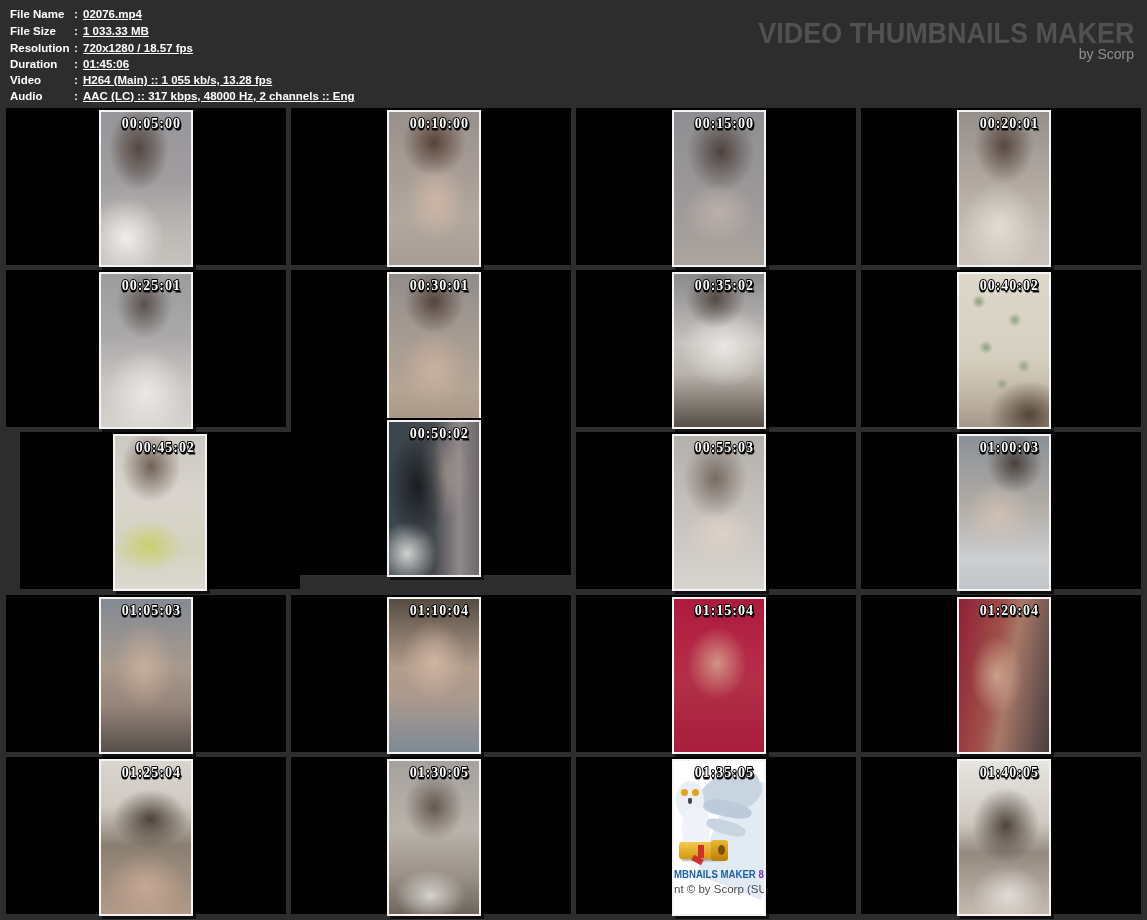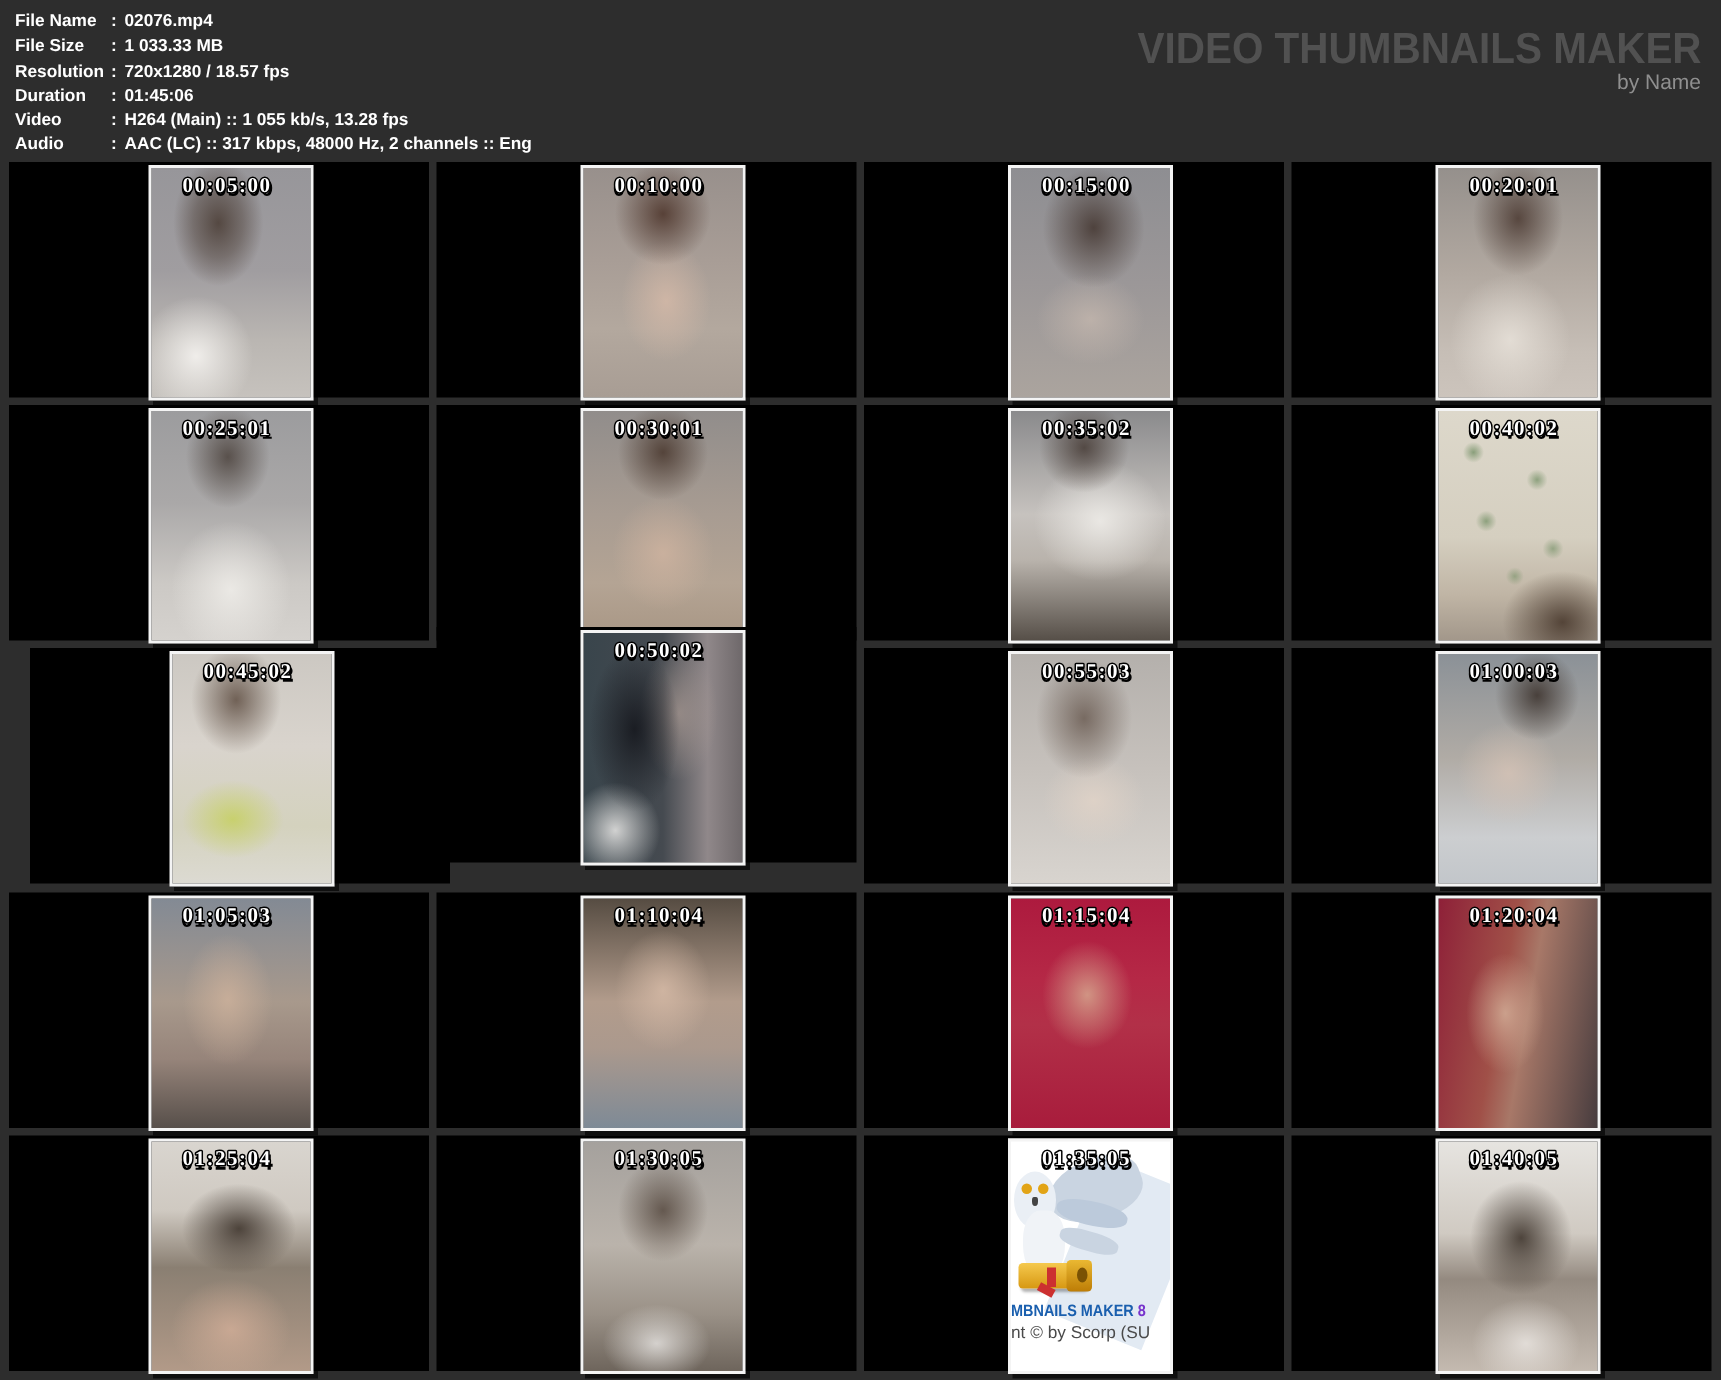--- a/index.html
+++ b/index.html
@@ -1,41 +1,41 @@
 <!DOCTYPE html>
 <html><head>
 <meta charset="utf-8">
 <style>
   html,body{margin:0;padding:0;}
   body{width:1147px;height:920px;background:#2d2d2d;overflow:hidden;position:relative;
        font-family:"Liberation Sans",sans-serif;}
   .hdr{position:absolute;left:10px;top:0;color:#fff;font-weight:bold;font-size:11.5px;}
-  .hl{position:absolute;white-space:nowrap;}
+  .hl{position:absolute;white-space:nowrap;text-decoration:underline;}
   .hl .lab{display:inline-block;width:64px;}
   .hl .col{display:inline-block;width:9px;}
   .wm{position:absolute;top:17px;right:13px;color:#515151;font-weight:bold;font-size:29px;
       letter-spacing:0;white-space:nowrap;transform:scaleX(0.93);transform-origin:100% 0;}
   .wm2{position:absolute;top:46px;right:13px;color:#8f8f8f;font-size:14px;}
   .cell{position:absolute;width:280px;height:157px;background:#000;}
   .thumb{position:absolute;top:2px;width:90px;height:153px;
-         border:2px solid #f4f4f4;box-shadow:3px 3px 0 rgba(0,0,0,0.65);padding-left:16px;}
+         border:2px solid #f4f4f4;box-shadow:3px 3px 0 rgba(0,0,0,0.65);}
   .ts{position:absolute;top:5px;transform:translateZ(0);}
 </style>
 </head>
 <body>
   <div class="hdr">
     <div class="hl" style="top:8px"><span class="lab">File Name</span><span class="col">:</span><span>02076.mp4</span></div>
     <div class="hl" style="top:25px"><span class="lab">File Size</span><span class="col">:</span><span>1 033.33 MB</span></div>
     <div class="hl" style="top:41.5px"><span class="lab">Resolution</span><span class="col">:</span><span>720x1280 / 18.57 fps</span></div>
     <div class="hl" style="top:57.5px"><span class="lab">Duration</span><span class="col">:</span><span>01:45:06</span></div>
     <div class="hl" style="top:74px"><span class="lab">Video</span><span class="col">:</span><span>H264 (Main) :: 1 055 kb/s, 13.28 fps</span></div>
     <div class="hl" style="top:90px"><span class="lab">Audio</span><span class="col">:</span><span>AAC (LC) :: 317 kbps, 48000 Hz, 2 channels :: Eng</span></div>
   </div>
   <div class="wm">VIDEO THUMBNAILS MAKER</div>
-  <div class="wm2">by Name</div>
+  <div class="wm2">by Scorp</div>
   <div class="cell" style="left:6px;top:108px">
     <div class="thumb" style="left:93px;background:radial-gradient(ellipse 30px 42px at 42% 24%,rgba(72,58,50,0.85) 0%,rgba(72,58,50,0.45) 55%,rgba(72,58,50,0) 100%),radial-gradient(ellipse 38px 40px at 28% 82%,rgba(245,243,240,0.9) 0%,rgba(245,243,240,0) 100%),linear-gradient(180deg,#97969a 0%,#a09da0 45%,#bab6b2 75%,#c6c2bd 100%)"></div>
     <svg class="ts" style="right:103px" width="120" height="24">
       <text x="120" y="17" text-anchor="end" font-family="Liberation Serif,serif" font-size="14" letter-spacing="1.5" fill="#000" stroke="#000" stroke-width="1">00:05:00</text>
       <text x="118" y="14.8" text-anchor="end" font-family="Liberation Serif,serif" font-size="14" font-weight="bold" letter-spacing="1" fill="#fff" stroke="#000" stroke-width="2" paint-order="stroke" stroke-linejoin="round">00:05:00</text>
     </svg>
   </div>
   <div class="cell" style="left:291px;top:108px">
     <div class="thumb" style="left:96px;background:radial-gradient(ellipse 32px 34px at 50% 20%,rgba(80,56,46,0.9) 0%,rgba(80,56,46,0) 100%),radial-gradient(ellipse 30px 40px at 52% 58%,rgba(214,186,168,0.8) 0%,rgba(214,186,168,0) 100%),linear-gradient(180deg,#98908c 0%,#a89d96 40%,#b3a89e 70%,#a89d94 100%)"></div>
     <svg class="ts" style="right:100px" width="120" height="24">

